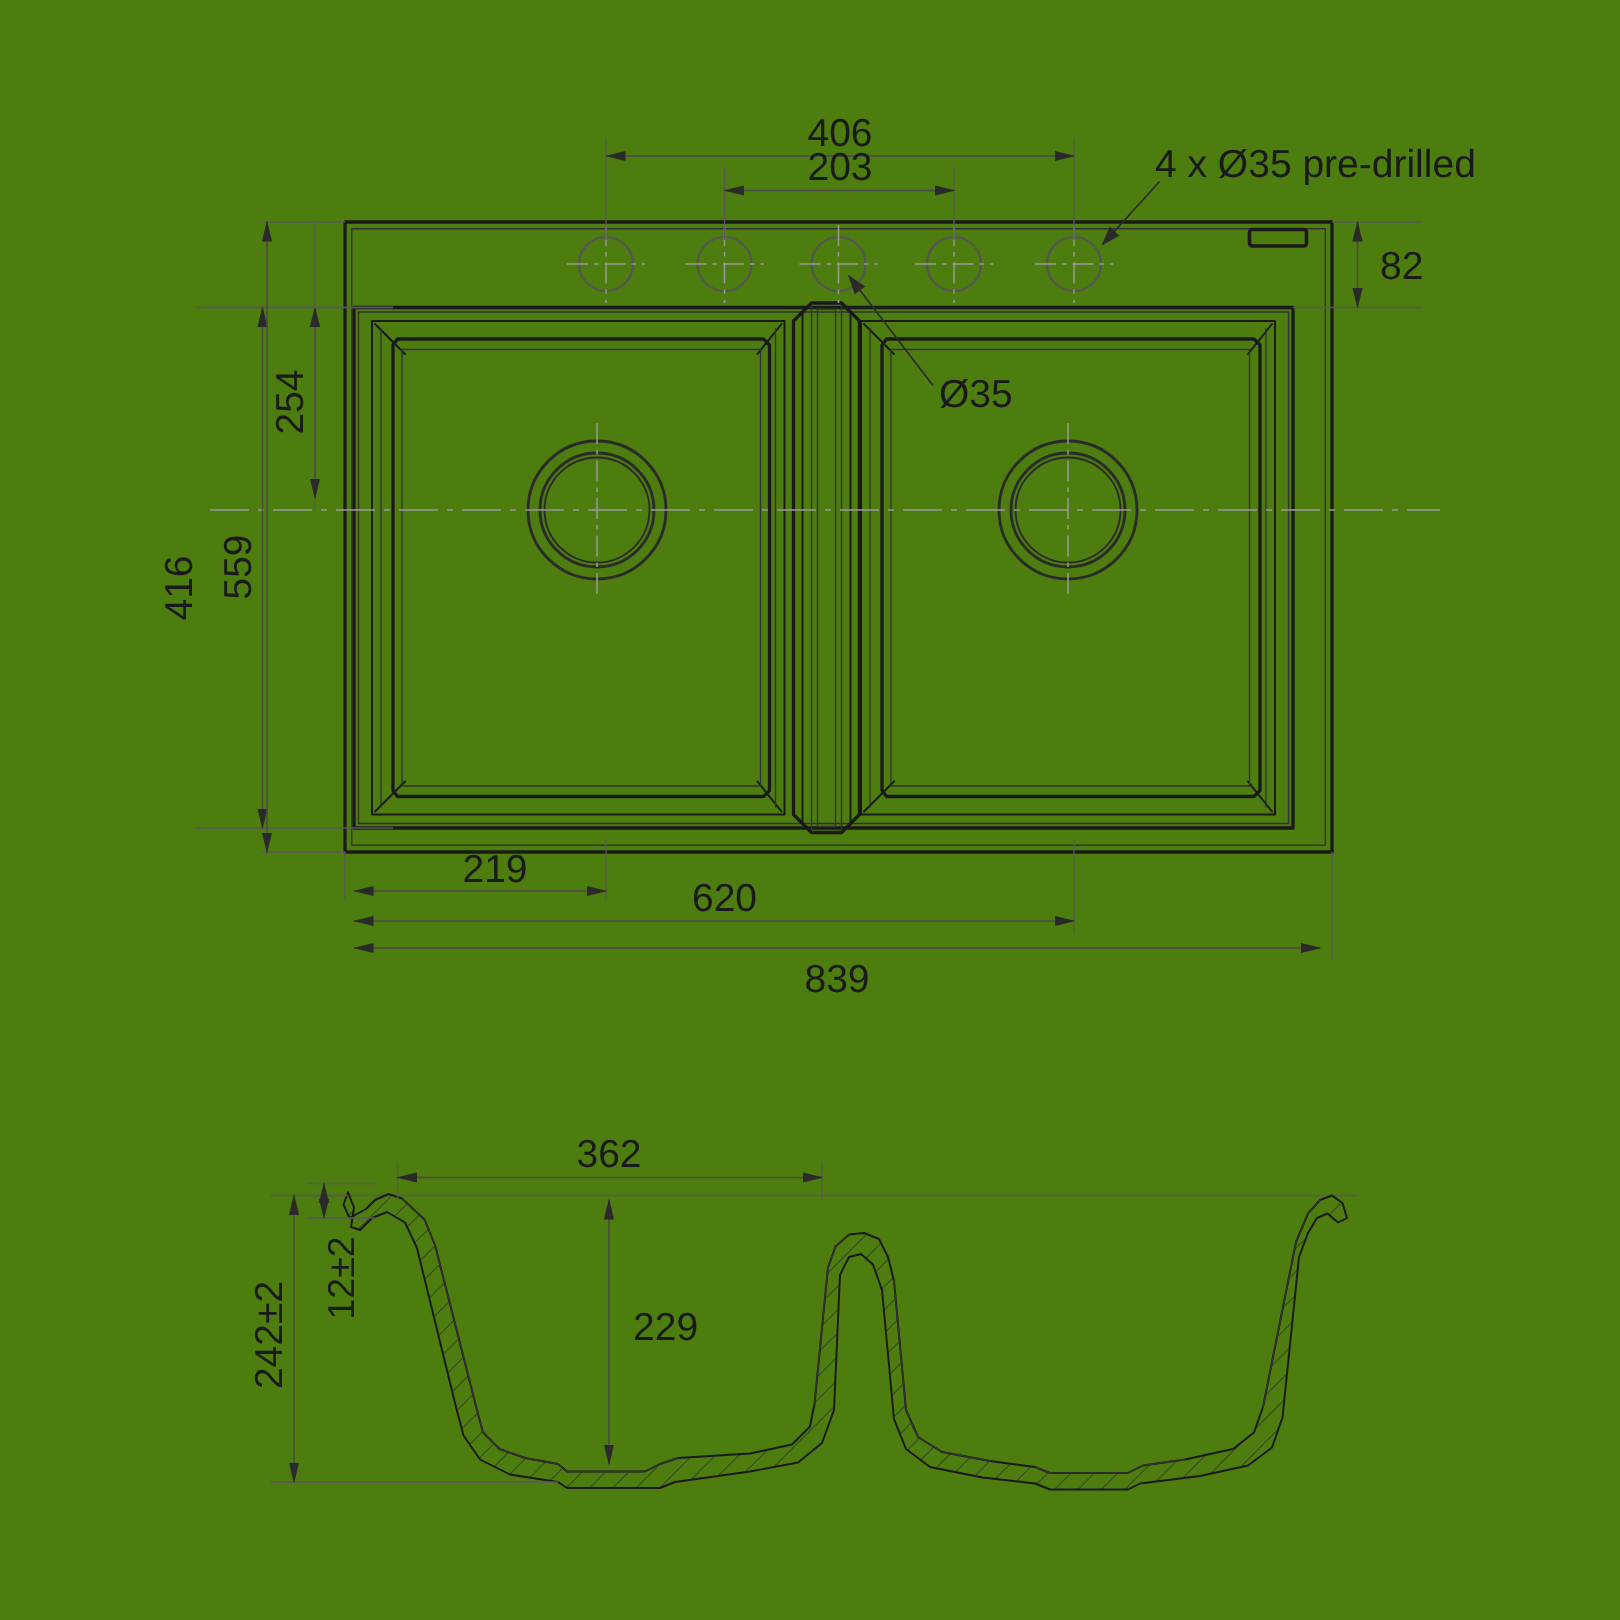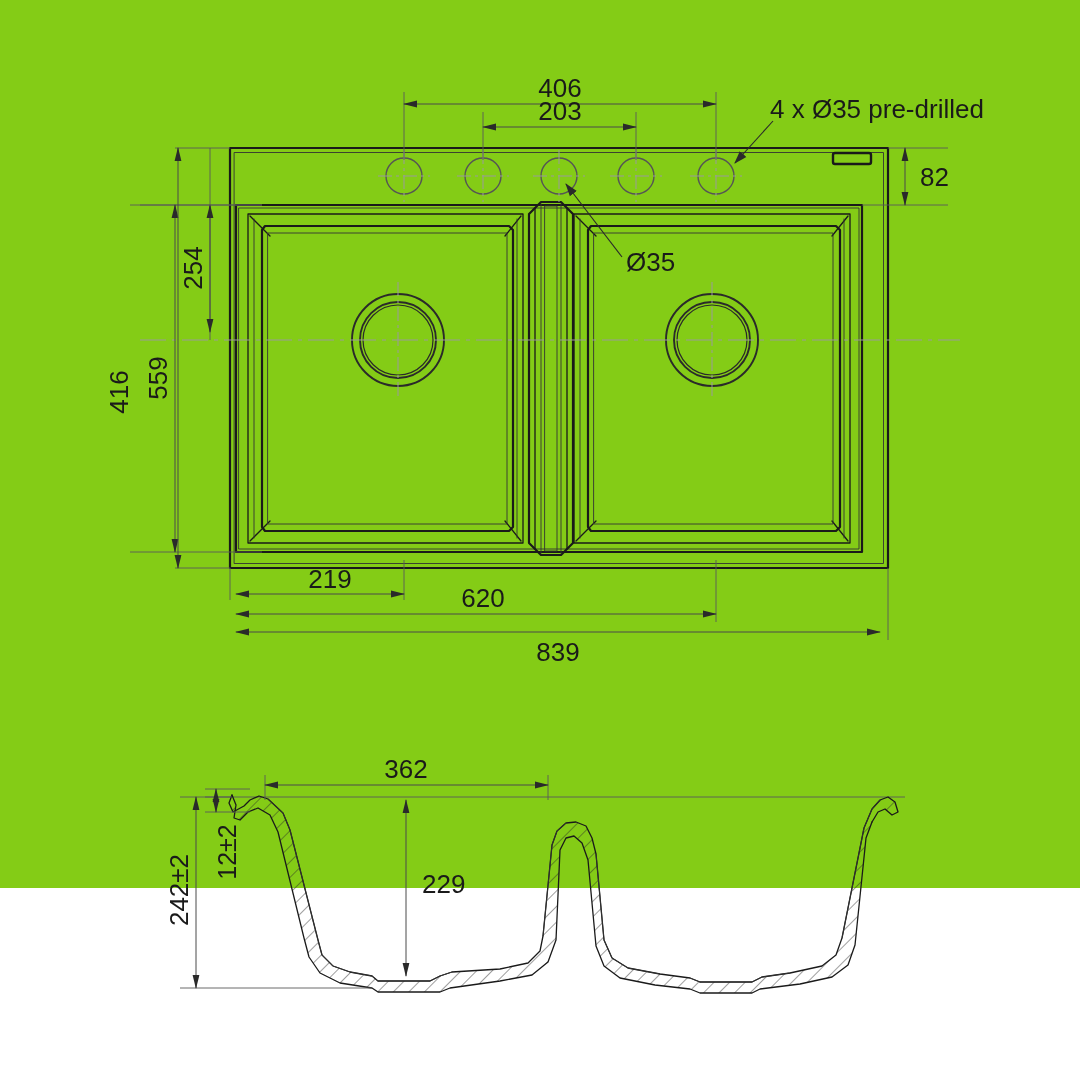--- a/index.html
+++ b/index.html
@@ -9,22 +9,22 @@
   }
   body {
     width: 1080px;
     height: 1080px;
     font-family: "Liberation Sans", sans-serif;
     overflow: hidden;
   }
   #drawing-root {
     position: relative;
     width: 1080px;
-    height: 888px;
-    background: #84cc16;
+    height: 1080px;
+    background: #4d7c0f;
   }
   svg#cad {
     display: block;
     width: 1080px;
     height: 1080px;
   }
   .dim-text {
     font-family: "Liberation Sans", sans-serif;
     font-size: 25px;
     fill: #1a1a1a;

